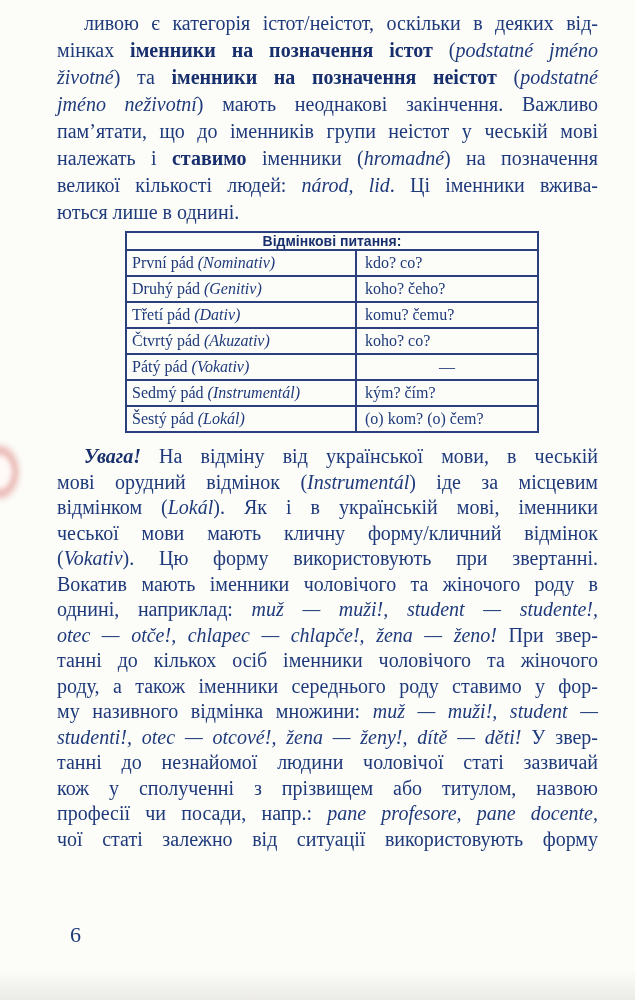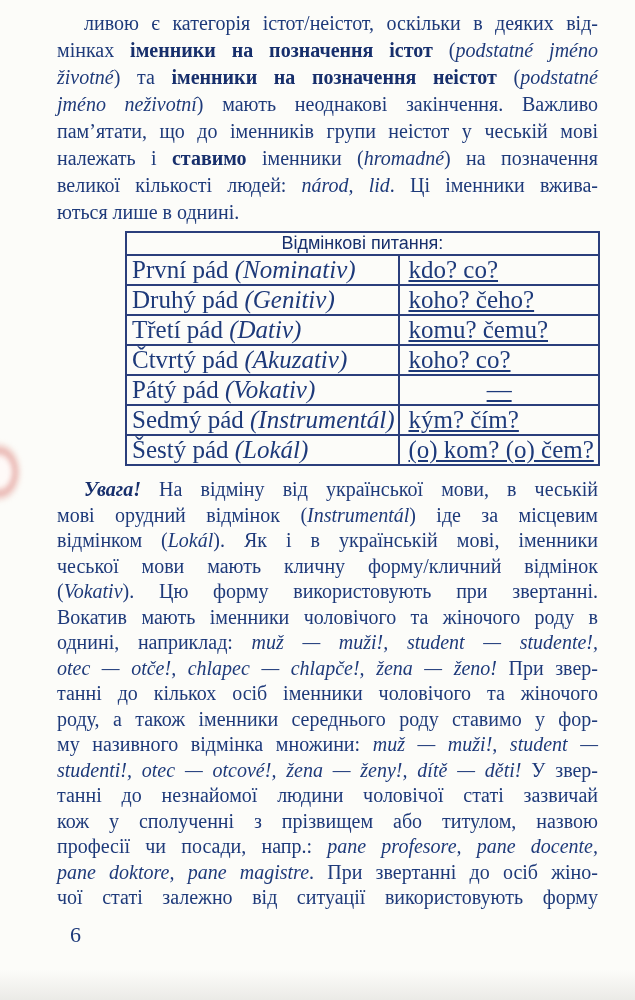--- a/index.html
+++ b/index.html
@@ -66,33 +66,33 @@
   table{
     border-collapse:collapse;
     width:414px;
     color:var(--ink);
   }
   table, th, td{
     border:2px solid var(--table-border);
   }
   th{
     font-family:"Liberation Sans", sans-serif;
-    font-weight:normal;
-    font-size:18px;
+    font-weight:bold;
+    font-size:14px;
     text-align:center;
     height:17px;
     color:var(--ink-bold);
   }
   td{
-    font-size:25px;
+    font-size:16px;
     height:26px;
     padding:0 4px 0 5px;
     white-space:nowrap;
   }
-  td.q{padding-left:8px;text-decoration:underline;}
+  td.q{padding-left:8px;}
   td.q.center{text-align:center;padding-left:4px;}
   col.c1{width:231px;}
   col.c2{width:183px;}
 
   .page-number{
     position:absolute;
     left:70px;top:922px;
     font-size:22px;
     color:var(--ink);
   }
@@ -169,20 +169,19 @@
         <div class="line"><span>Вокатив мають іменники чоловічого та жіночого роду в</span></div>
         <div class="line"><span>однині, наприклад: </span><span class="i">muž — muži!, student — studente!,</span></div>
         <div class="line"><span class="i">otec — otče!, chlapec — chlapče!, žena — ženo!</span><span> При звер-</span></div>
         <div class="line"><span>танні до кількох осіб іменники чоловічого та жіночого</span></div>
         <div class="line"><span>роду, а також іменники середнього роду ставимо у фор-</span></div>
         <div class="line"><span>му називного відмінка множини: </span><span class="i">muž — muži!, student —</span></div>
         <div class="line"><span class="i">studenti!, otec — otcové!, žena — ženy!, dítě — děti!</span><span> У звер-</span></div>
         <div class="line"><span>танні до незнайомої людини чоловічої статі зазвичай</span></div>
         <div class="line"><span>кож у сполученні з прізвищем або титулом, назвою</span></div>
         <div class="line"><span>професії чи посади, напр.: </span><span class="i">pane profesore, pane docente,</span></div>
-        <div class="line"><span class="i">pane doktore, pane magistre</span><span>. При звертанні до осіб жіно-</span></div>
         <div class="line"><span>чої статі залежно від ситуації використовують форму</span></div>
       </div>
 
   </div>
 
   <div class="page-number">6</div>
 </div>
 
 </body></html>

